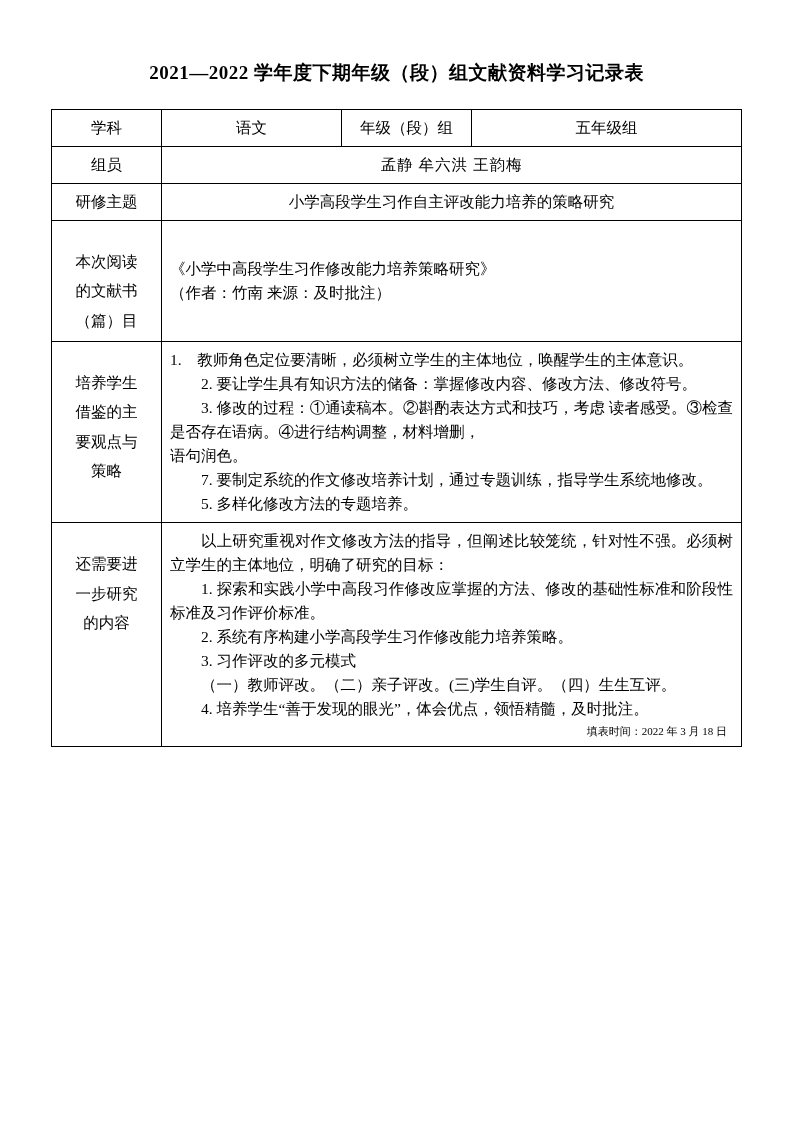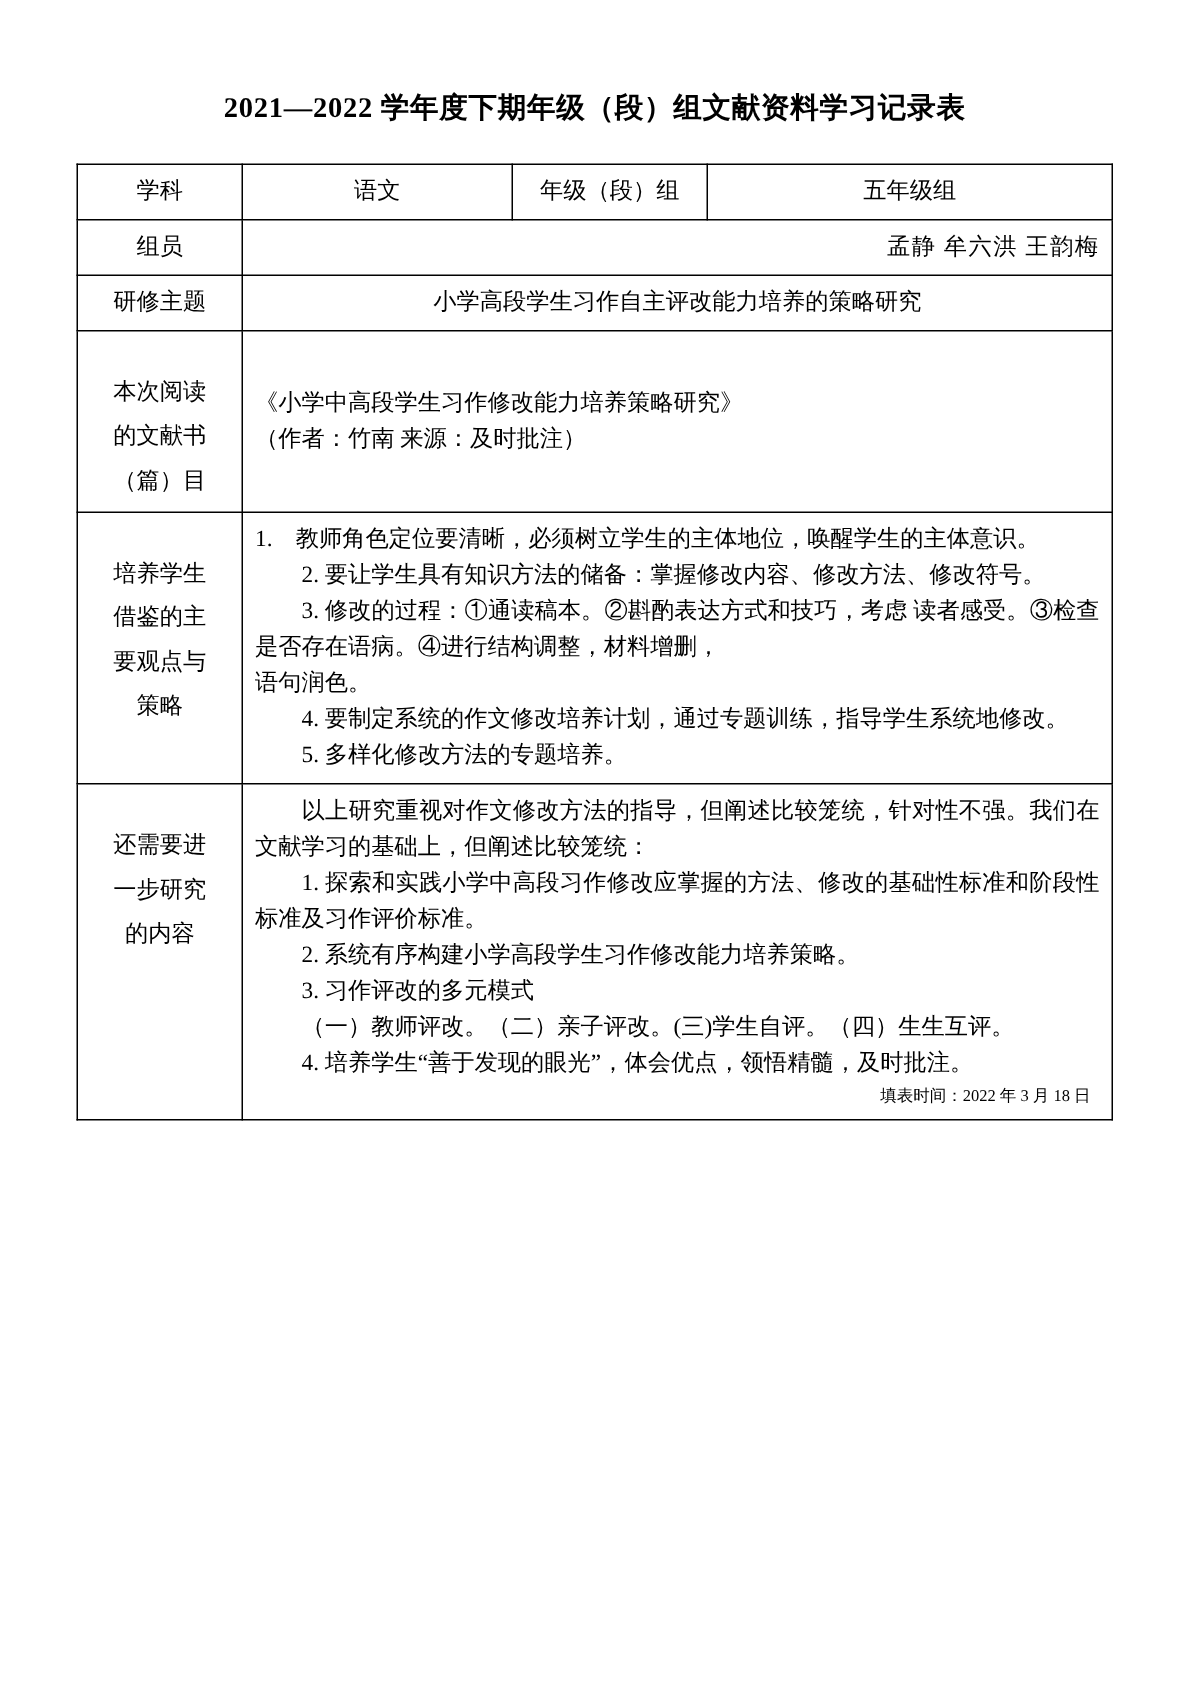--- a/index.html
+++ b/index.html
@@ -52,21 +52,21 @@
   }
   .label-cell.tall {
     vertical-align: top;
     padding-top: 26px;
     line-height: 1.9;
   }
   .label-cell .lbl-line { display: block; text-align: center; }
   .subject-val { width: 180px; text-align: center; font-size: 16px; }
   .grade-label { width: 130px; text-align: center; font-size: 16px; }
   .grade-val { text-align: center; font-size: 16px; }
-  .members-val { text-align: right; font-size: 16px; letter-spacing: 1px; }
+  .members-val { text-align: center; font-size: 16px; letter-spacing: 1px; }
   .topic-val { text-align: center; font-size: 15.5px; }
   .doc-val { font-size: 16px; line-height: 2.0; padding-left: 10px; }
   .doc-val .l1 { display: block; }
   .doc-val .l2 { display: block; }
   .body-cell {
     font-size: 15.5px;
     line-height: 1.95;
     text-align: justify;
     padding: 8px 10px 8px 10px;
     vertical-align: top;
@@ -129,32 +129,32 @@
           <span class="lbl-line">培养学生</span>
           <span class="lbl-line">借鉴的主</span>
           <span class="lbl-line">要观点与</span>
           <span class="lbl-line">策略</span>
         </td>
         <td class="body-cell" colspan="3">
           <p class="indent1">1.　教师角色定位要清晰，必须树立学生的主体地位，唤醒学生的主体意识。</p>
           <p class="indent2">2. 要让学生具有知识方法的储备：掌握修改内容、修改方法、修改符号。</p>
           <p class="indent2">3. 修改的过程：①通读稿本。②斟酌表达方式和技巧，考虑  读者感受。③检查是否存在语病。④进行结构调整，材料增删，</p>
           <p class="indent1">语句润色。</p>
-          <p class="indent2">4. 要制定系统的作文修改培养计划，通过专题训练，指导学生系统地修改。</p>
+          <p class="indent2">7. 要制定系统的作文修改培养计划，通过专题训练，指导学生系统地修改。</p>
           <p class="indent2">5. 多样化修改方法的专题培养。</p>
         </td>
       </tr>
       <tr>
         <td class="label-cell tall">
           <span class="lbl-line">还需要进</span>
           <span class="lbl-line">一步研究</span>
           <span class="lbl-line">的内容</span>
         </td>
         <td class="body-cell" colspan="3">
-          <p class="indent2">以上研究重视对作文修改方法的指导，但阐述比较笼统，针对性不强。我们在文献学习的基础上，但阐述比较笼统：</p>
+          <p class="indent2">以上研究重视对作文修改方法的指导，但阐述比较笼统，针对性不强。必须树立学生的主体地位，明确了研究的目标：</p>
           <p class="indent2">1. 探索和实践小学中高段习作修改应掌握的方法、修改的基础性标准和阶段性标准及习作评价标准。</p>
           <p class="indent2">2. 系统有序构建小学高段学生习作修改能力培养策略。</p>
           <p class="indent2">3. 习作评改的多元模式</p>
           <p class="indent2">（一）教师评改。（二）亲子评改。(三)学生自评。（四）生生互评。</p>
           <p class="indent2">4. 培养学生“善于发现的眼光”，体会优点，领悟精髓，及时批注。</p>
           <div class="footer-date">填表时间：2022 年 3 月 18 日</div>
         </td>
       </tr>
     </tbody>
   </table>

